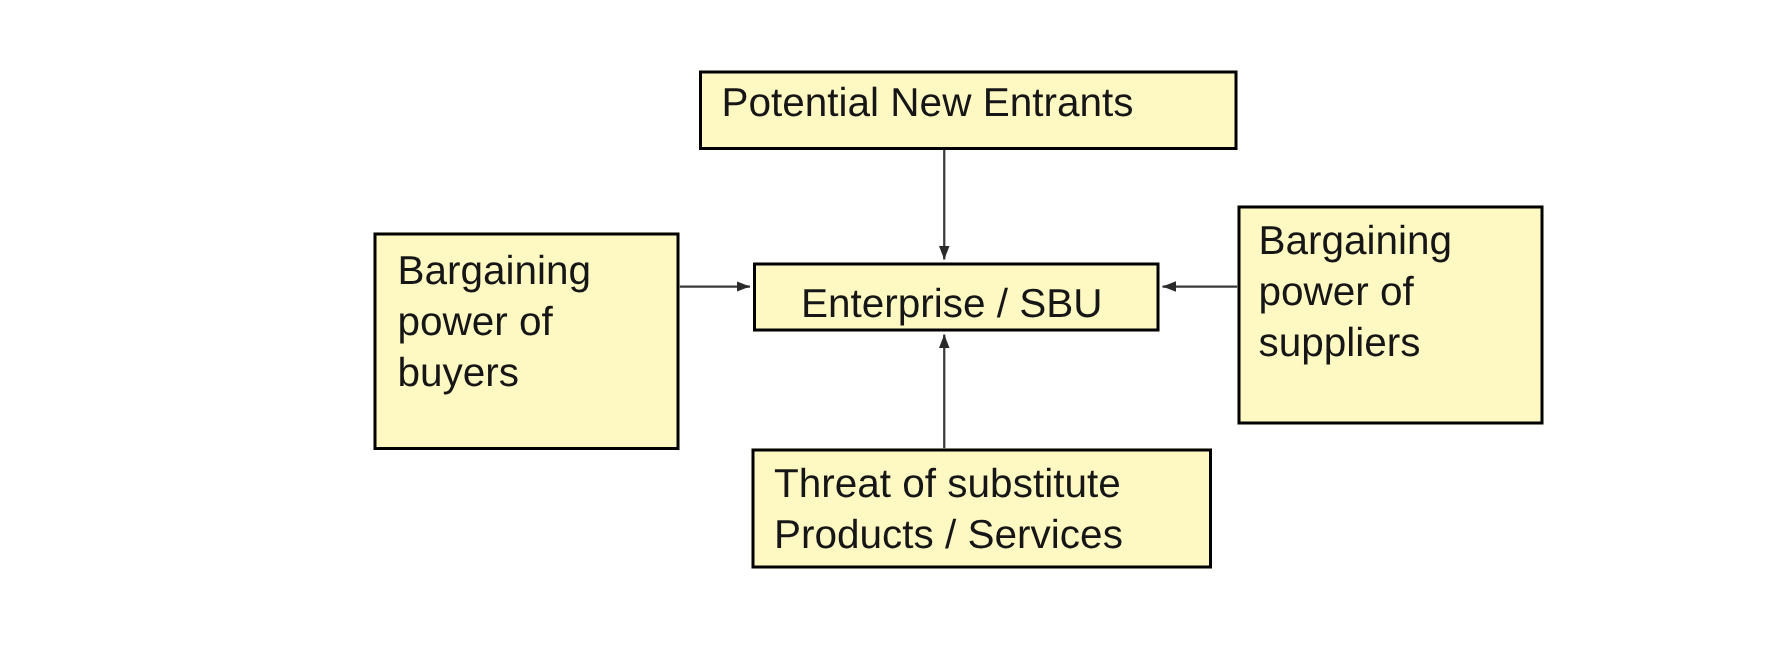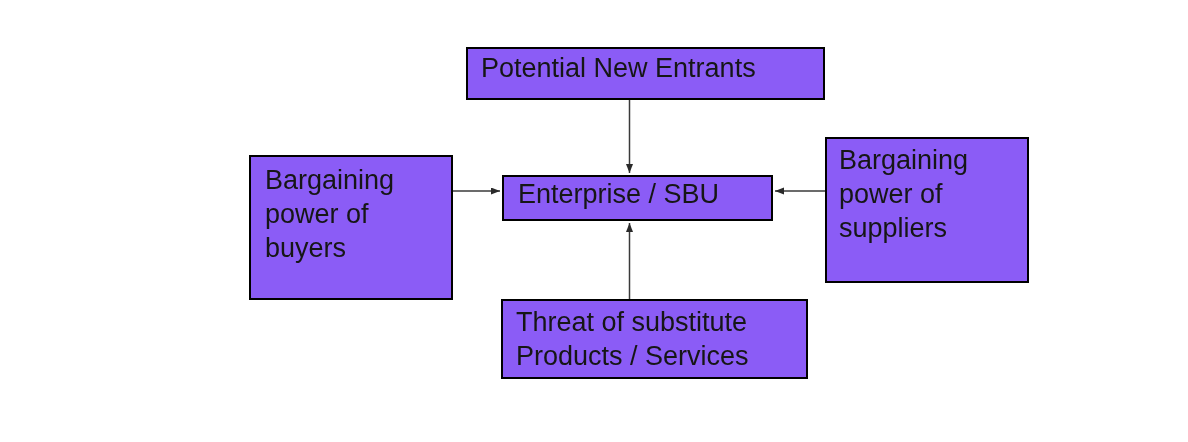--- a/index.html
+++ b/index.html
@@ -21,40 +21,40 @@
     left: 0;
     top: 0;
     width: 1188px;
     height: 442px;
     pointer-events: none;
   }
   .node {
     position: absolute;
     box-sizing: border-box;
     border: 2px solid #000000;
-    background: #8b5cf6;
+    background: #fef9c3;
     font-size: 27px;
     line-height: 34px;
   }
   .node .label {
     white-space: pre-line;
     display: block;
   }
   .node--top {
     left: 466px; top: 47px; width: 359px; height: 53px;
     padding: 2px 0 0 13px;
   }
   .node--left {
     left: 249px; top: 155px; width: 204px; height: 145px;
     padding: 6px 0 0 14px;
   }
   .node--center {
     left: 502px; top: 175px; width: 271px; height: 46px;
-    display: flex; align-items: flex-start;
-    padding-left: 14px;
+    display: flex; align-items: flex-end;
+    padding-left: 30px;
   }
   .node--right {
     left: 825px; top: 137px; width: 204px; height: 146px;
     padding: 4px 0 0 12px;
   }
   .node--bottom {
     left: 501px; top: 299px; width: 307px; height: 80px;
     padding: 4px 18px 0 13px;
   }
 </style>

